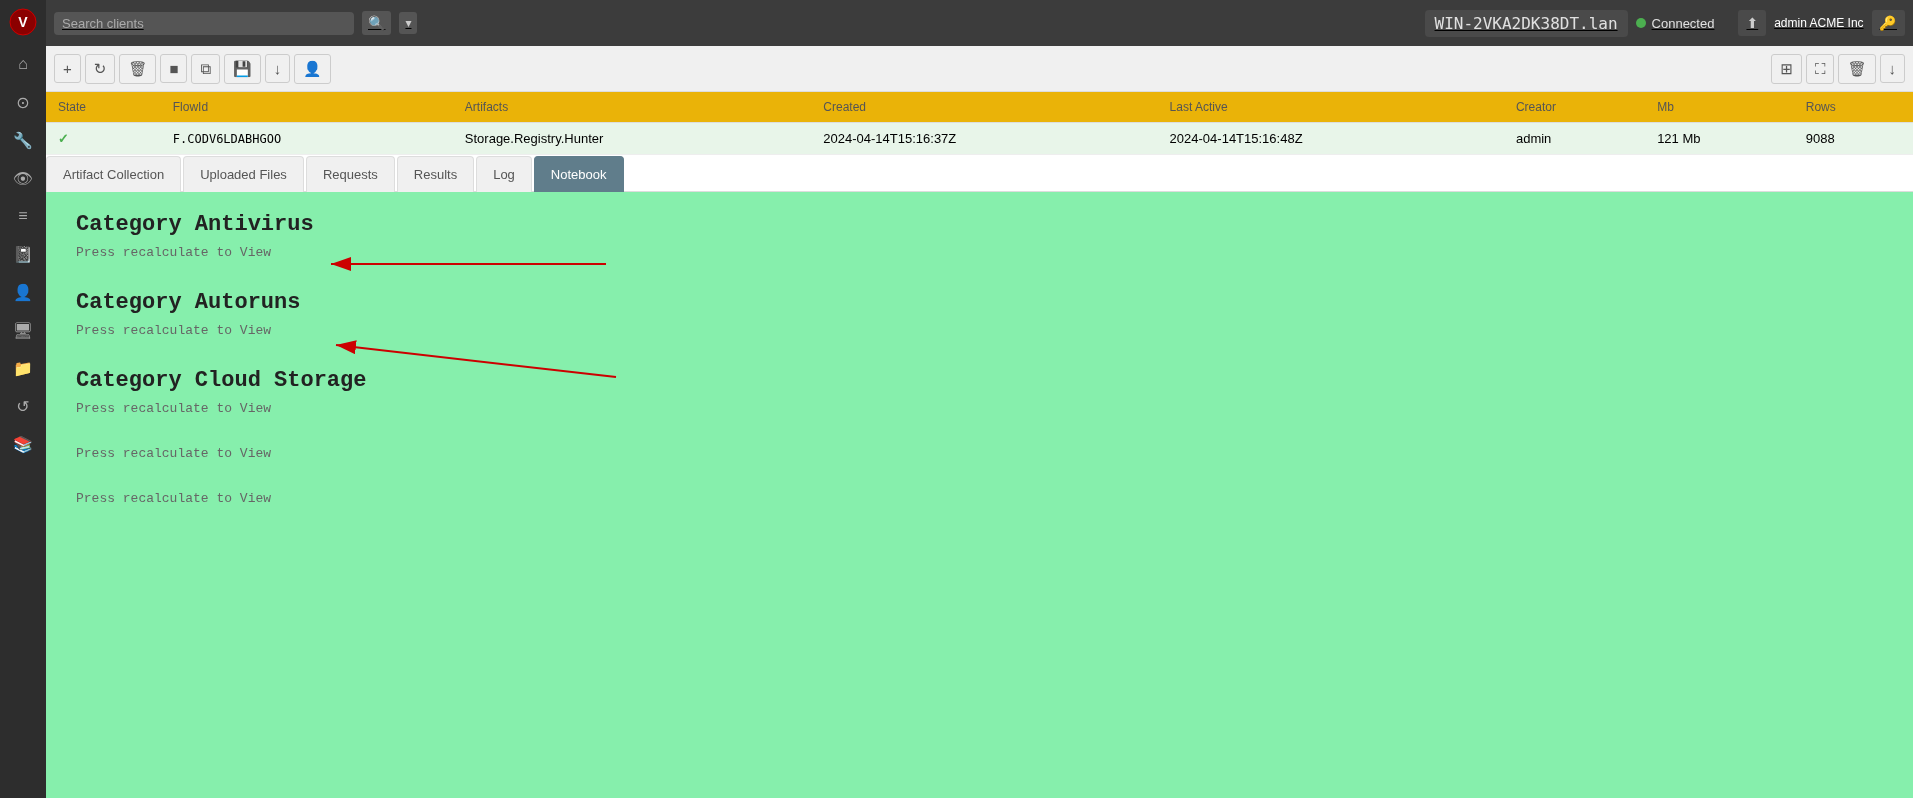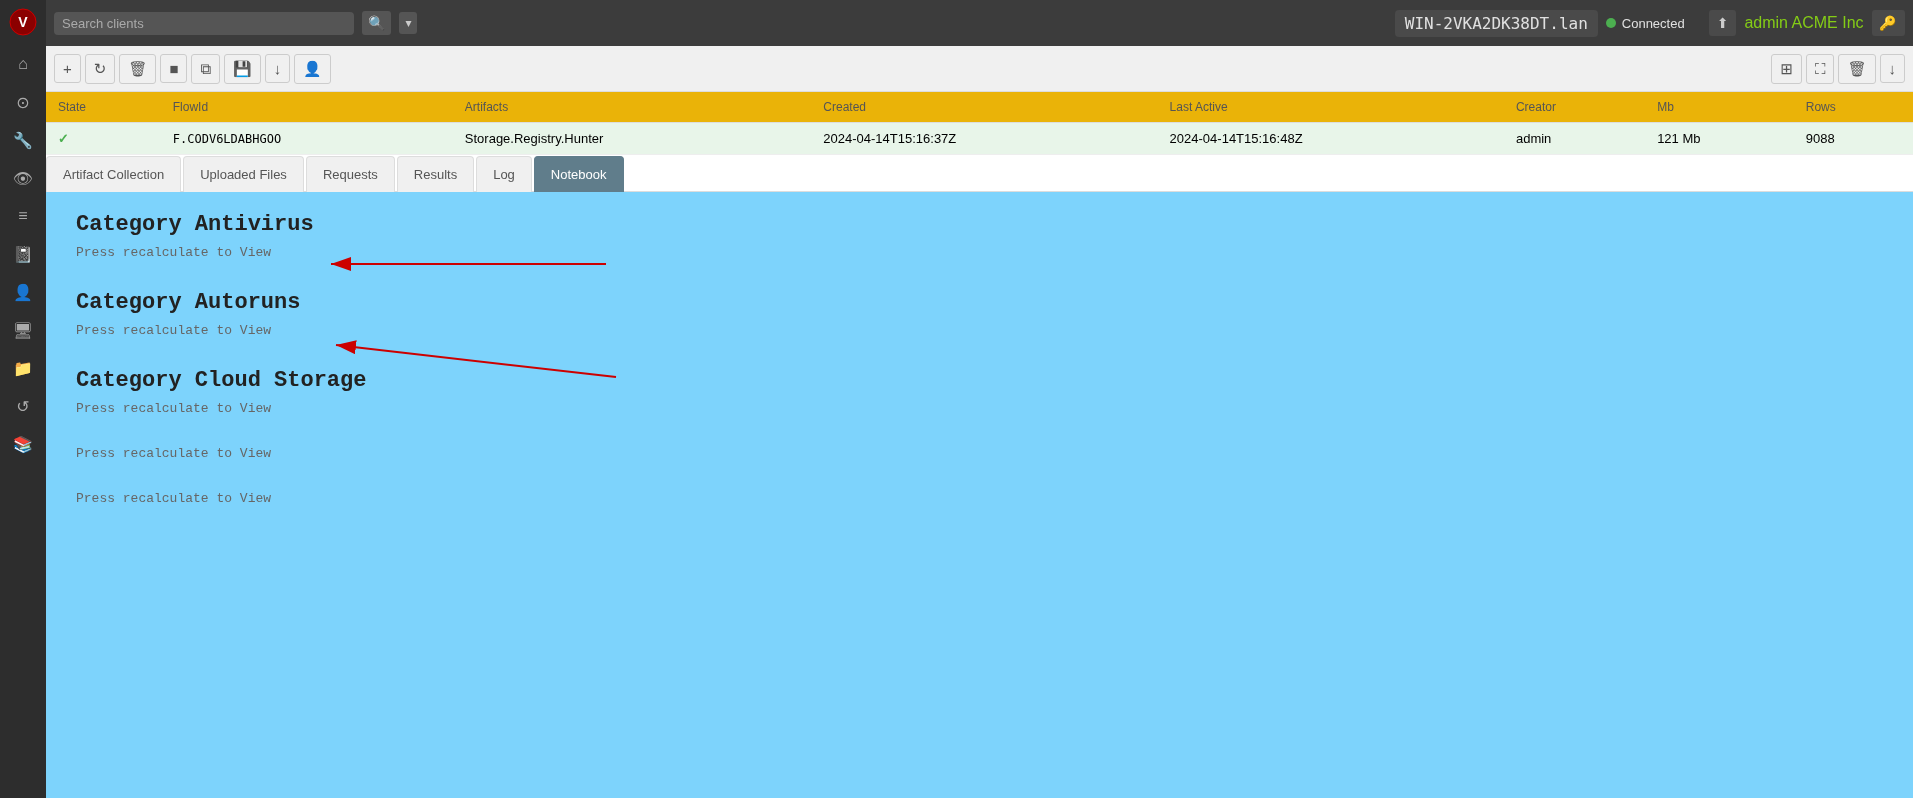--- a/index.html
+++ b/index.html
@@ -48,20 +48,21 @@
 
     
     .topbar {
       background: #3c3c3c;
       height: 46px;
       display: flex;
       align-items: center;
       padding: 0 8px;
       gap: 8px;
       flex-shrink: 0;
+      text-decoration: underline;
     }
     .search-container {
       display: flex;
       align-items: center;
       background: #555;
       border-radius: 4px;
       padding: 4px 8px;
       gap: 6px;
       flex: 1;
       max-width: 300px;
@@ -124,22 +125,22 @@
     .icon-btn {
       background: #4a4a4a;
       border: none;
       color: #ccc;
       cursor: pointer;
       padding: 5px 8px;
       border-radius: 3px;
       font-size: 14px;
     }
     .user-info {
-      color: #84cc16;
-      font-size: 16px;
+      color: #ffffff;
+      font-size: 12px;
     }
 
     
     .toolbar {
       background: #f0f0f0;
       height: 46px;
       display: flex;
       align-items: center;
       padding: 0 8px;
       gap: 4px;
@@ -227,21 +228,21 @@
     }
     .tab.inactive {
       background: #f0f0f0;
       border-color: #ddd;
     }
 
     
     .content-area {
       flex: 1;
       overflow-y: auto;
-      background: #7dd3fc;
+      background: #86efac;
       padding: 20px 30px;
     }
 
     
     .category-section {
       margin-bottom: 30px;
     }
     .category-title {
       font-family: 'Courier New', monospace;
       font-size: 22px;

